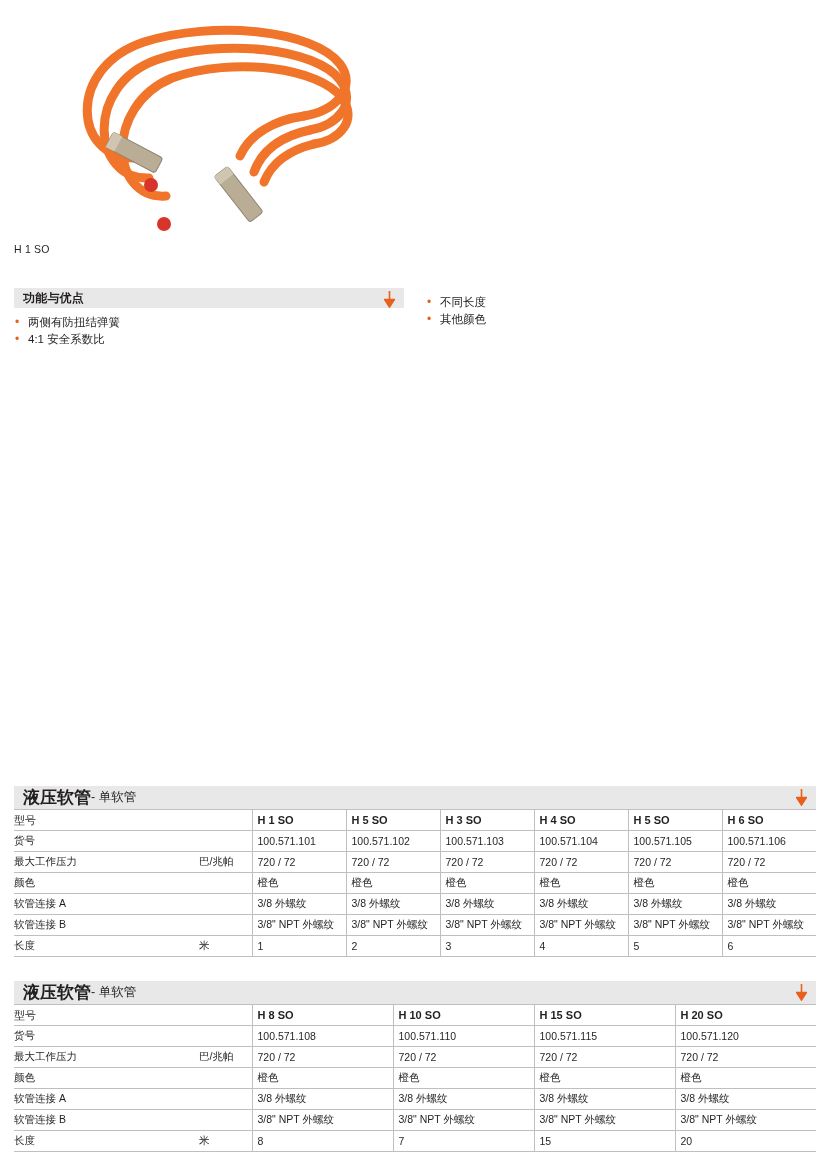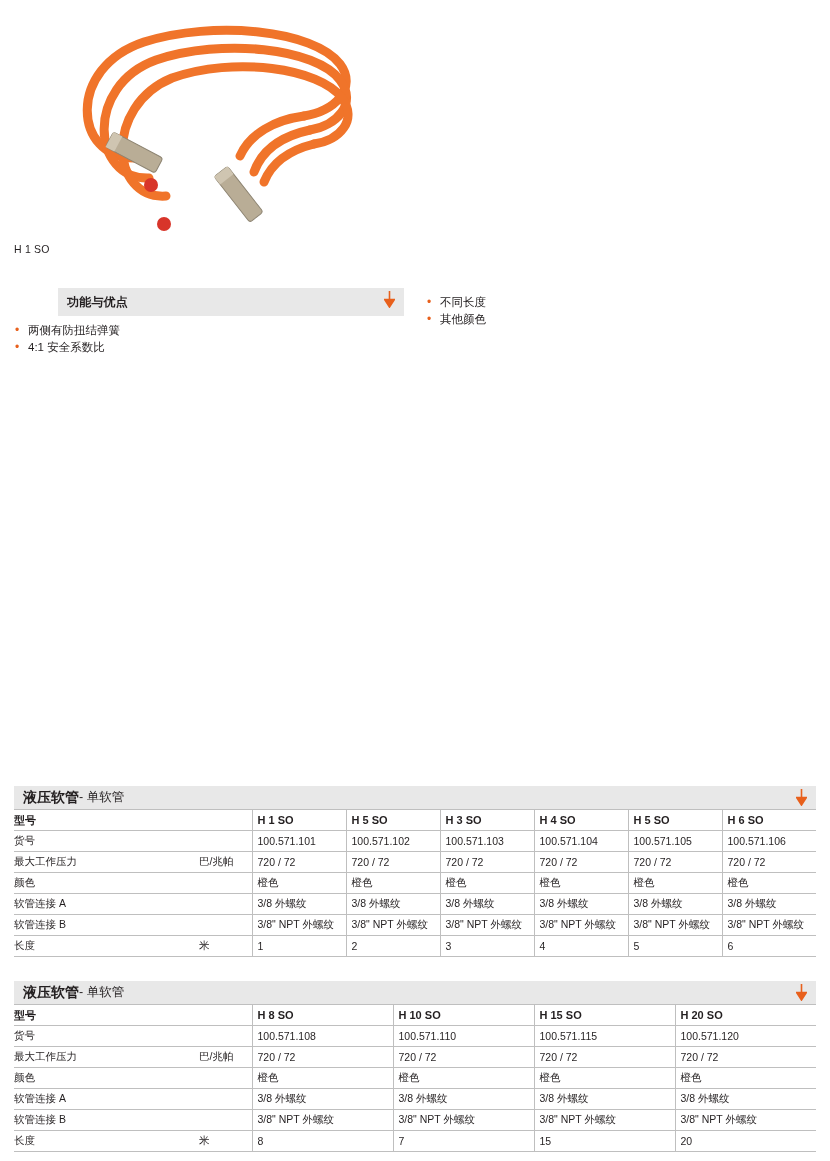--- a/index.html
+++ b/index.html
@@ -46,26 +46,25 @@
     position: absolute;
     left: 14px;
     top: 288px;
     width: 802px;
     display: flex;
     gap: 22px;
   }
   .panel { width: 390px; }
   .panel-head {
     background: #e8e8e8;
-    height: 28px;
+    height: 20px;
     display: flex;
     align-items: center;
     padding: 0 8px 0 9px;
     position: relative;
-    margin-left: 44px;
   }
   .panel-head .title {
     font-size: 12px;
     font-weight: bold;
     letter-spacing: .2px;
   }
   .arrow-down {
     position: absolute;
     right: 9px;
     top: 3px;
@@ -95,21 +94,21 @@
   #table-block-2 { top: 981px; }
 
   .tbl-head {
     background: #e8e8e8;
     height: 23px;
     display: flex;
     align-items: center;
     padding: 0 8px 0 9px;
     position: relative;
   }
-  .tbl-head .t1 { font-size: 14px; font-weight: bold; }
+  .tbl-head .t1 { font-size: 17px; font-weight: bold; }
   .tbl-head .t2 { font-size: 12.5px; font-weight: normal; }
 
   table.spec {
     border-collapse: collapse;
     width: 802px;
     table-layout: fixed;
   }
   table.spec td, table.spec th {
     border: 1px solid #bfbfbf;
     border-top: none;
@@ -131,21 +130,21 @@
     border-right: none;
     padding-left: 0;
   }
   table.spec .unit-cell {
     border-left: none;
     border-right: 1px solid #bfbfbf;
     text-align: left;
     padding-right: 5px;
   }
   table.spec .modelrow td { font-weight: bold; font-size: 11px; }
-  table.spec .modelrow .label-cell { font-weight: bold; }
+  table.spec .modelrow .label-cell { font-weight: normal; }
   table.spec td.lastcol { border-right: none; }
 </style>
 </head>
 <body>
 
 <div class="page">
 
   <div class="hero">
     <svg width="380" height="232" viewBox="0 0 380 232">
       <g fill="none" stroke="#f0742a" stroke-width="9" stroke-linecap="round">

